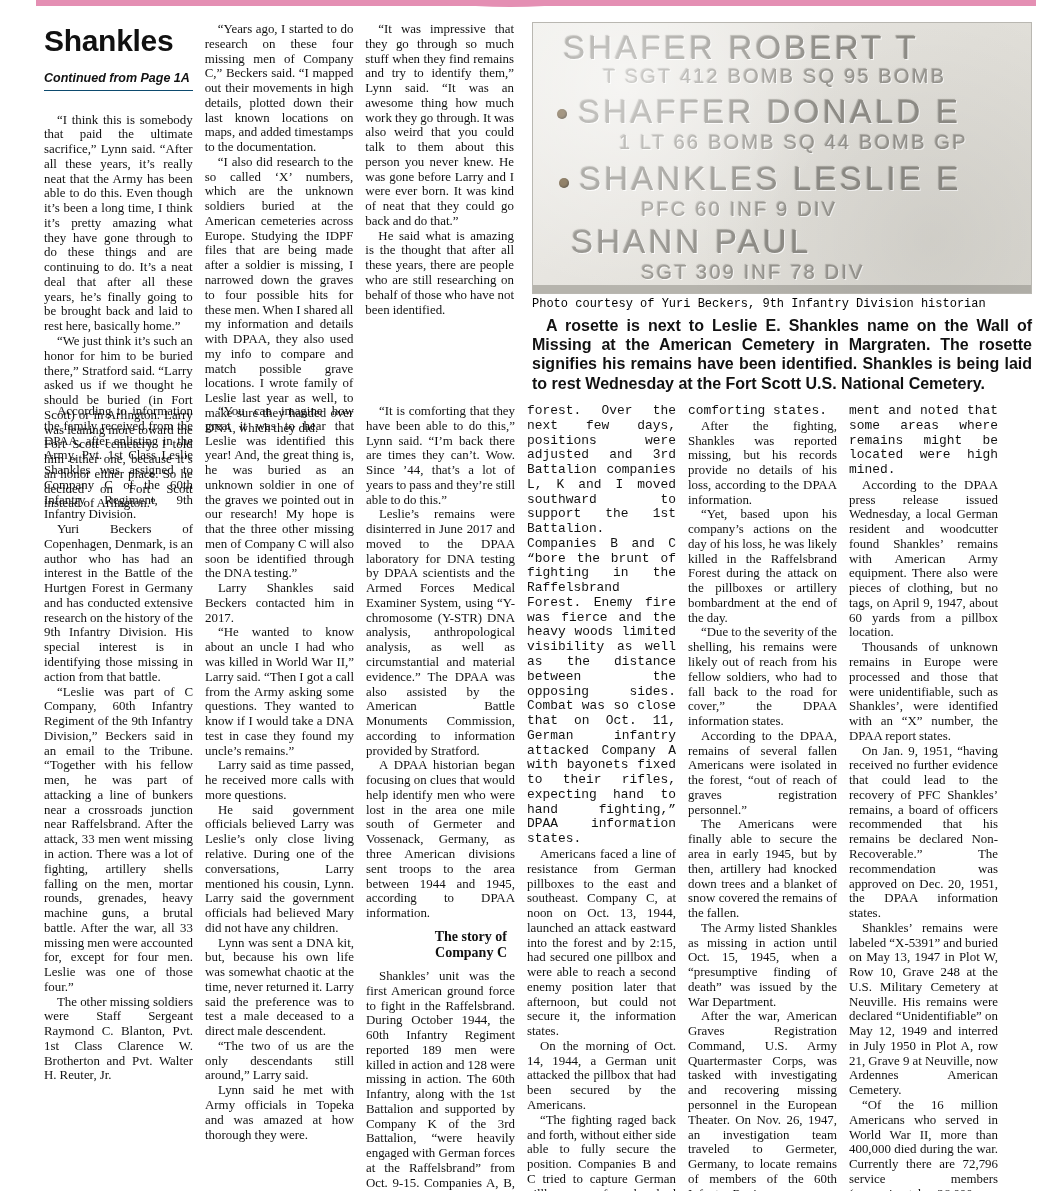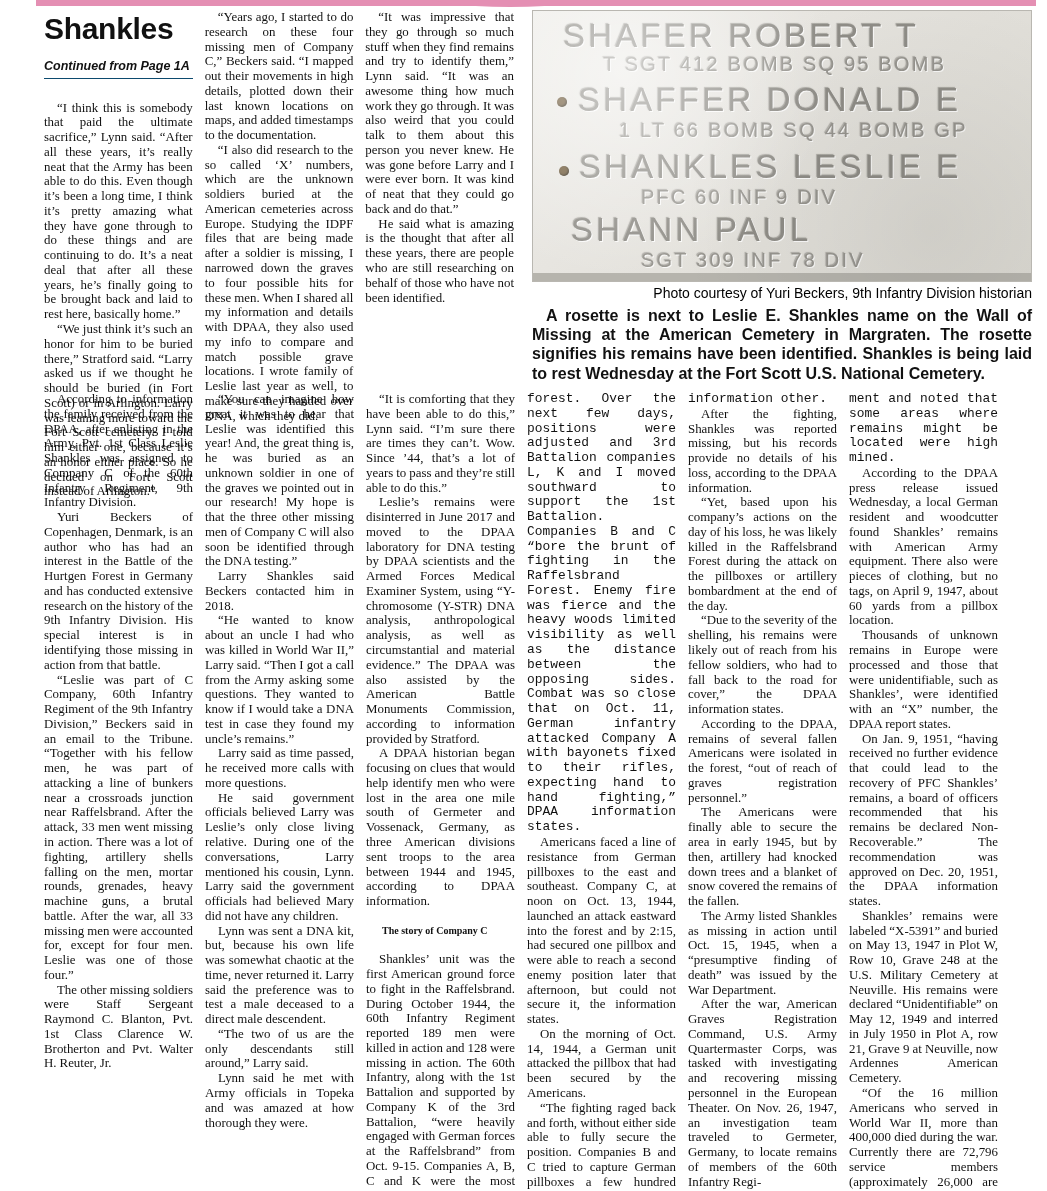--- a/index.html
+++ b/index.html
@@ -32,21 +32,21 @@
     top: -7px;
     left: 420px;
     width: 180px;
     height: 14px;
     background: #e48fb3;
     border-radius: 0 0 90px 90px / 0 0 14px 14px;
   }
 
   .content {
     position: absolute;
-    top: 10px;
+    top: 22px;
     left: 44px;
     width: 988px;
     height: 1170px;
   }
 
   
   .topband {
     display: flex;
     gap: 12px;
     height: 372px;
@@ -77,25 +77,25 @@
     font-size: 12.9px;
     line-height: 1.145;
     text-align: justify;
     text-indent: 13px;
     hyphens: auto;
     -webkit-hyphens: auto;
     word-spacing: -0.2px;
   }
   p.body.noindent { text-indent: 0; font-family: Liberation Mono, monospace; }
   .subhead {
-    margin: 16px;
-    font-size: 10px;
+    margin: 8px;
+    font-size: 14px;
     font-weight: bold;
     line-height: 1.15;
-    text-align: left;
+    text-align: right;
   }
 
   
   .photo-wrap {
     width: 500px;
     margin-left: 6px;
   }
   .photo {
     position: relative;
     width: 500px;
@@ -132,23 +132,22 @@
     width: 10px; height: 10px;
     border-radius: 50%;
     background: #6f5a3a;
     box-shadow: inset -1px -1px 2px rgba(0,0,0,.5);
   }
   .photo-base {
     position:absolute; left:0; right:0; bottom:0;
     height: 8px; background:#b6b4ad;
   }
   .photo-credit {
-    font-family: Liberation Sans, sans-serif;
-    font-size: 14px;
-    text-align: right;
+    font-family: Liberation Mono, monospace;
+    font-size: 12px;
     margin: 3px 0 5px 0;
     color: #000;
   }
   .photo-caption {
     font-family: "Liberation Sans", sans-serif;
     font-weight: bold;
     font-size: 16px;
     line-height: 1.2;
     text-align: justify;
     text-indent: 14px;
@@ -220,48 +219,48 @@
 
       <div class="col">
         <p class="body">According to information the family received from the DPAA, after enlisting in the Army, Pvt. 1st Class Leslie Shankles was assigned to Company C of the 60th Infantry Regiment, 9th Infantry Division.</p>
         <p class="body">Yuri Beckers of Copenhagen, Denmark, is an author who has had an interest in the Battle of the Hurtgen Forest in Germany and has conducted extensive research on the history of the 9th Infantry Division. His special interest is in identifying those missing in action from that battle.</p>
         <p class="body">“Leslie was part of C Company, 60th Infantry Regiment of the 9th Infantry Division,” Beckers said in an email to the Tribune. “Together with his fellow men, he was part of attacking a line of bunkers near a crossroads junction near Raffelsbrand. After the attack, 33 men went missing in action. There was a lot of fighting, artillery shells falling on the men, mortar rounds, grenades, heavy machine guns, a brutal battle. After the war, all 33 missing men were accounted for, except for four men. Leslie was one of those four.”</p>
         <p class="body">The other missing soldiers were Staff Sergeant Raymond C. Blanton, Pvt. 1st Class Clarence W. Brotherton and Pvt. Walter H. Reuter, Jr.</p>
       </div>
 
       <div class="col">
         <p class="body">“You can imagine how great it was to hear that Leslie was identified this year! And, the great thing is, he was buried as an unknown soldier in one of the graves we pointed out in our research! My hope is that the three other missing men of Company C will also soon be identified through the DNA testing.”</p>
-        <p class="body">Larry Shankles said Beckers contacted him in 2018.</p>
+        <p class="body">Larry Shankles said Beckers contacted him in 2017.</p>
         <p class="body">“He wanted to know about an uncle I had who was killed in World War II,” Larry said. “Then I got a call from the Army asking some questions. They wanted to know if I would take a DNA test in case they found my uncle’s remains.”</p>
         <p class="body">Larry said as time passed, he received more calls with more questions.</p>
         <p class="body">He said government officials believed Larry was Leslie’s only close living relative. During one of the conversations, Larry mentioned his cousin, Lynn. Larry said the government officials had believed Mary did not have any children.</p>
         <p class="body">Lynn was sent a DNA kit, but, because his own life was somewhat chaotic at the time, never returned it. Larry said the preference was to test a male deceased to a direct male descendent.</p>
         <p class="body">“The two of us are the only descendants still around,” Larry said.</p>
         <p class="body">Lynn said he met with Army officials in Topeka and was amazed at how thorough they were.</p>
       </div>
 
       <div class="col">
-        <p class="body">“It is comforting that they have been able to do this,” Lynn said. “I’m sure there are times they can’t. Wow. Since ’44, that’s a lot of years to pass and they’re still able to do this.”</p>
+        <p class="body">“It is comforting that they have been able to do this,” Lynn said. “I’m back there are times they can’t. Wow. Since ’44, that’s a lot of years to pass and they’re still able to do this.”</p>
         <p class="body">Leslie’s remains were disinterred in June 2017 and moved to the DPAA laboratory for DNA testing by DPAA scientists and the Armed Forces Medical Examiner System, using “Y-chromosome (Y-STR) DNA analysis, anthropological analysis, as well as circumstantial and material evidence.” The DPAA was also assisted by the American Battle Monuments Commission, according to information provided by Stratford.</p>
         <p class="body">A DPAA historian began focusing on clues that would help identify men who were lost in the area one mile south of Germeter and Vossenack, Germany, as three American divisions sent troops to the area between 1944 and 1945, according to DPAA information.</p>
         <p class="subhead">The story of Company C</p>
         <p class="body">Shankles’ unit was the first American ground force to fight in the Raffelsbrand. During October 1944, the 60th Infantry Regiment reported 189 men were killed in action and 128 were missing in action. The 60th Infantry, along with the 1st Battalion and supported by Company K of the 3rd Battalion, “were heavily engaged with German forces at the Raffelsbrand” from Oct. 9-15. Companies A, B, C and K were the most engaged in the area where Shankles’ remains were found.</p>
 
       </div>
 
       <div class="col">
         <p class="body noindent">forest. Over the next few days, positions were adjusted and 3rd Battalion companies L, K and I moved southward to support the 1st Battalion. Companies B and C “bore the brunt of fighting in the Raffelsbrand Forest. Enemy fire was fierce and the heavy woods limited visibility as well as the distance between the opposing sides. Combat was so close that on Oct. 11, German infantry attacked Company A with bayonets fixed to their rifles, expecting hand to hand fighting,” DPAA information states.</p>
         <p class="body">Americans faced a line of resistance from German pillboxes to the east and southeast. Company C, at noon on Oct. 13, 1944, launched an attack eastward into the forest and by 2:15, had secured one pillbox and were able to reach a second enemy position later that afternoon, but could not secure it, the information states.</p>
         <p class="body">On the morning of Oct. 14, 1944, a German unit attacked the pillbox that had been secured by the Americans.</p>
         <p class="body">“The fighting raged back and forth, without either side able to fully secure the position. Companies B and C tried to capture German pillboxes a few hundred yards to the south, but were also unsuccessful.</p>
         <p class="body">“By 5:30 p.m., the American infantry began to pull back westward toward the road. Before they could evacuate the area, however, German artillery fire ripped through the trees, killing and wounding several of the American soldiers,” the</p>
       </div>
 
       <div class="col">
-        <p class="body noindent">information other.</p>
+        <p class="body noindent">comforting states.</p>
         <p class="body">After the fighting, Shankles was reported missing, but his records provide no details of his loss, according to the DPAA information.</p>
         <p class="body">“Yet, based upon his company’s actions on the day of his loss, he was likely killed in the Raffelsbrand Forest during the attack on the pillboxes or artillery bombardment at the end of the day.</p>
         <p class="body">“Due to the severity of the shelling, his remains were likely out of reach from his fellow soldiers, who had to fall back to the road for cover,” the DPAA information states.</p>
         <p class="body">According to the DPAA, remains of several fallen Americans were isolated in the forest, “out of reach of graves registration personnel.”</p>
         <p class="body">The Americans were finally able to secure the area in early 1945, but by then, artillery had knocked down trees and a blanket of snow covered the remains of the fallen.</p>
         <p class="body">The Army listed Shankles as missing in action until Oct. 15, 1945, when a “presumptive finding of death” was issued by the War Department.</p>
         <p class="body">After the war, American Graves Registration Command, U.S. Army Quartermaster Corps, was tasked with investigating and recovering missing personnel in the European Theater. On Nov. 26, 1947, an investigation team traveled to Germeter, Germany, to locate remains of members of the 60th Infantry Regi-</p>
       </div>
 
       <div class="col">

